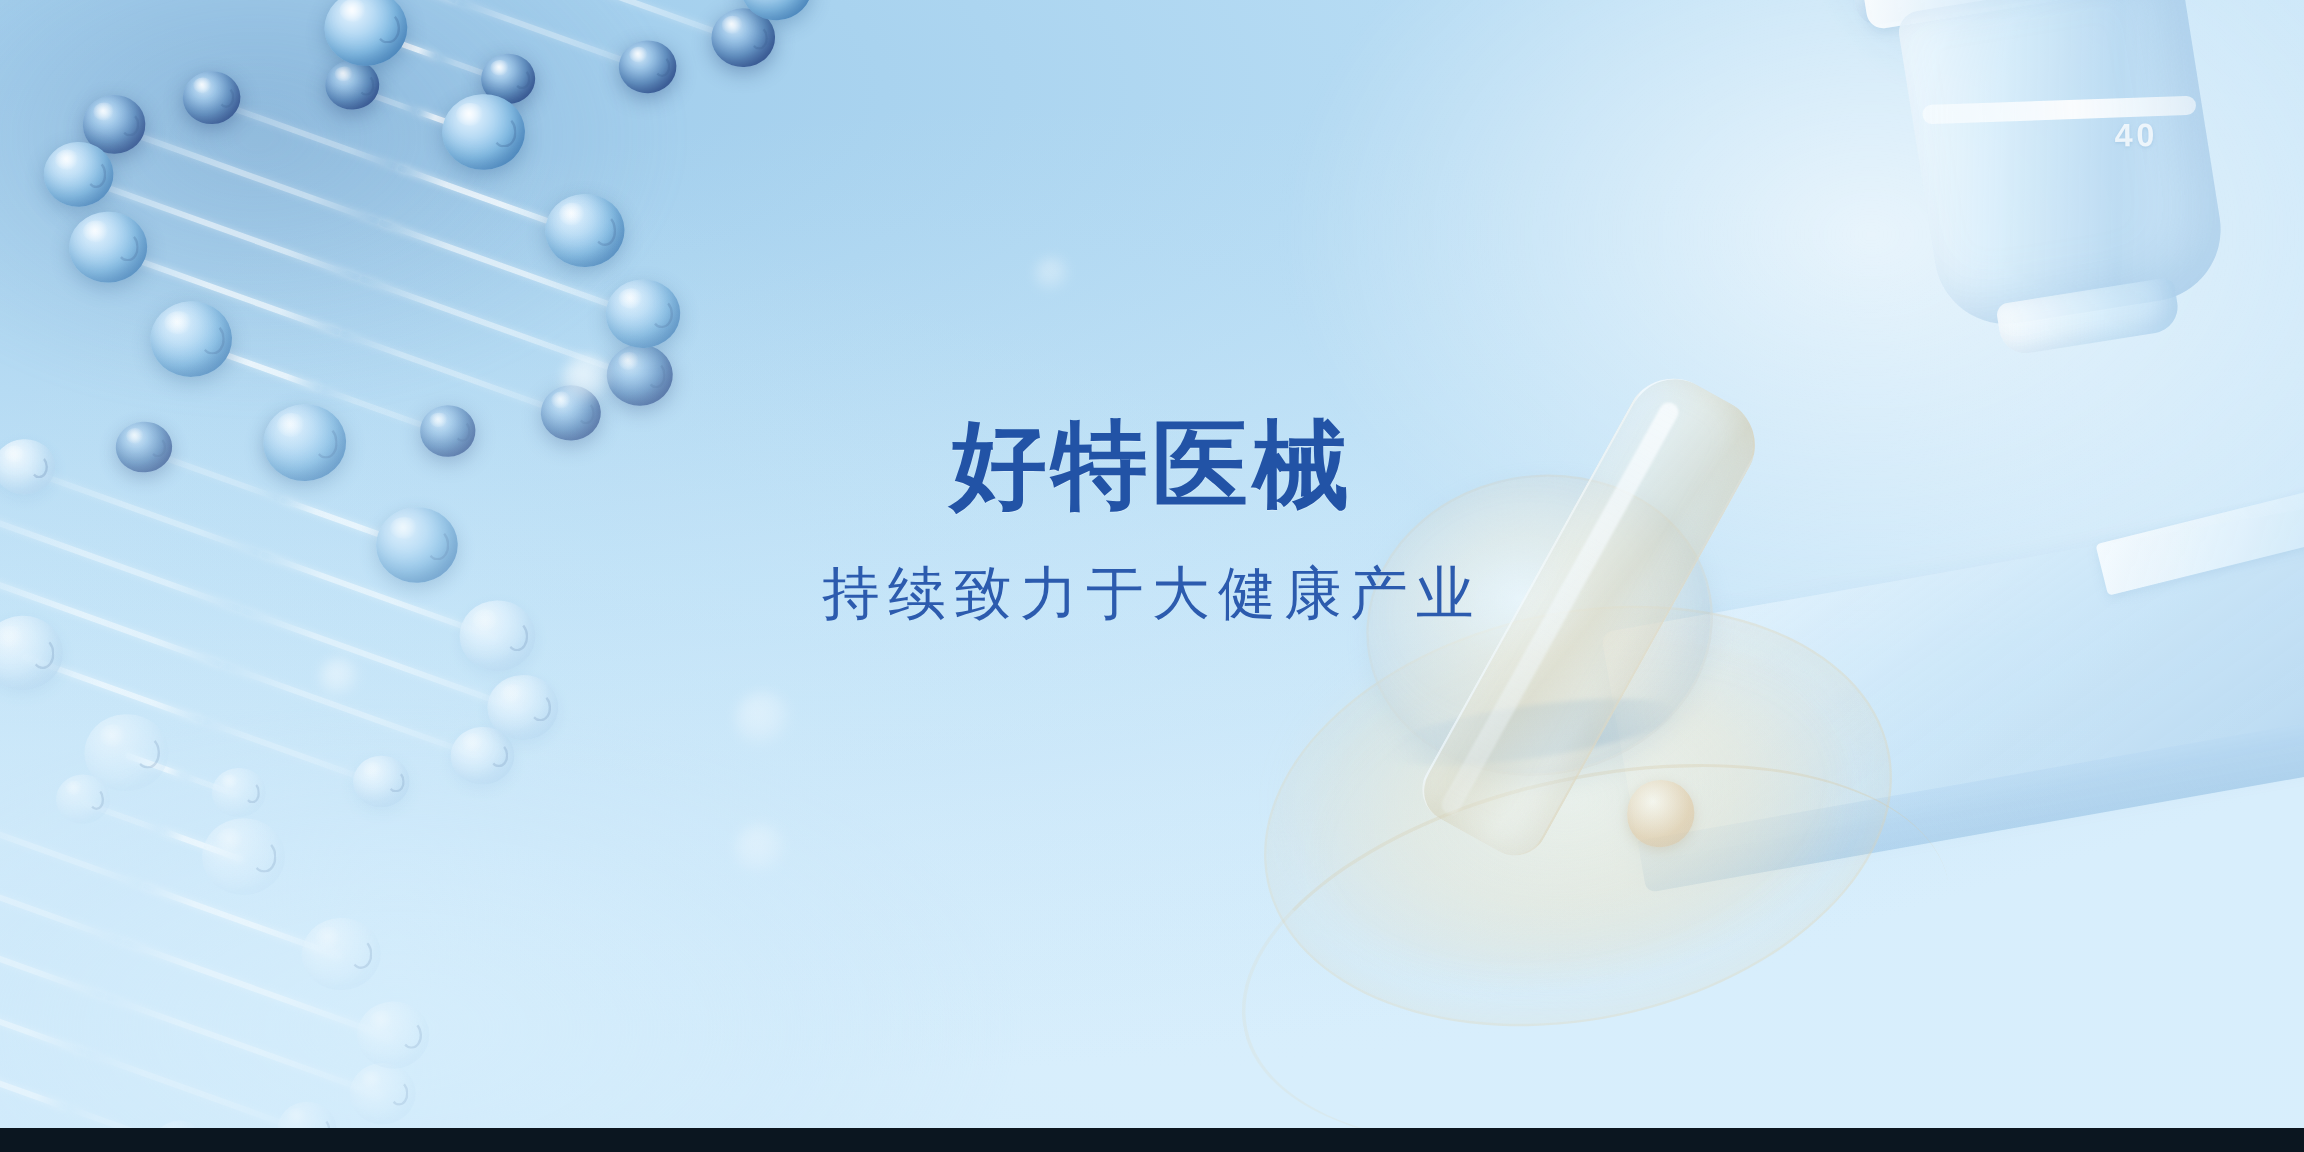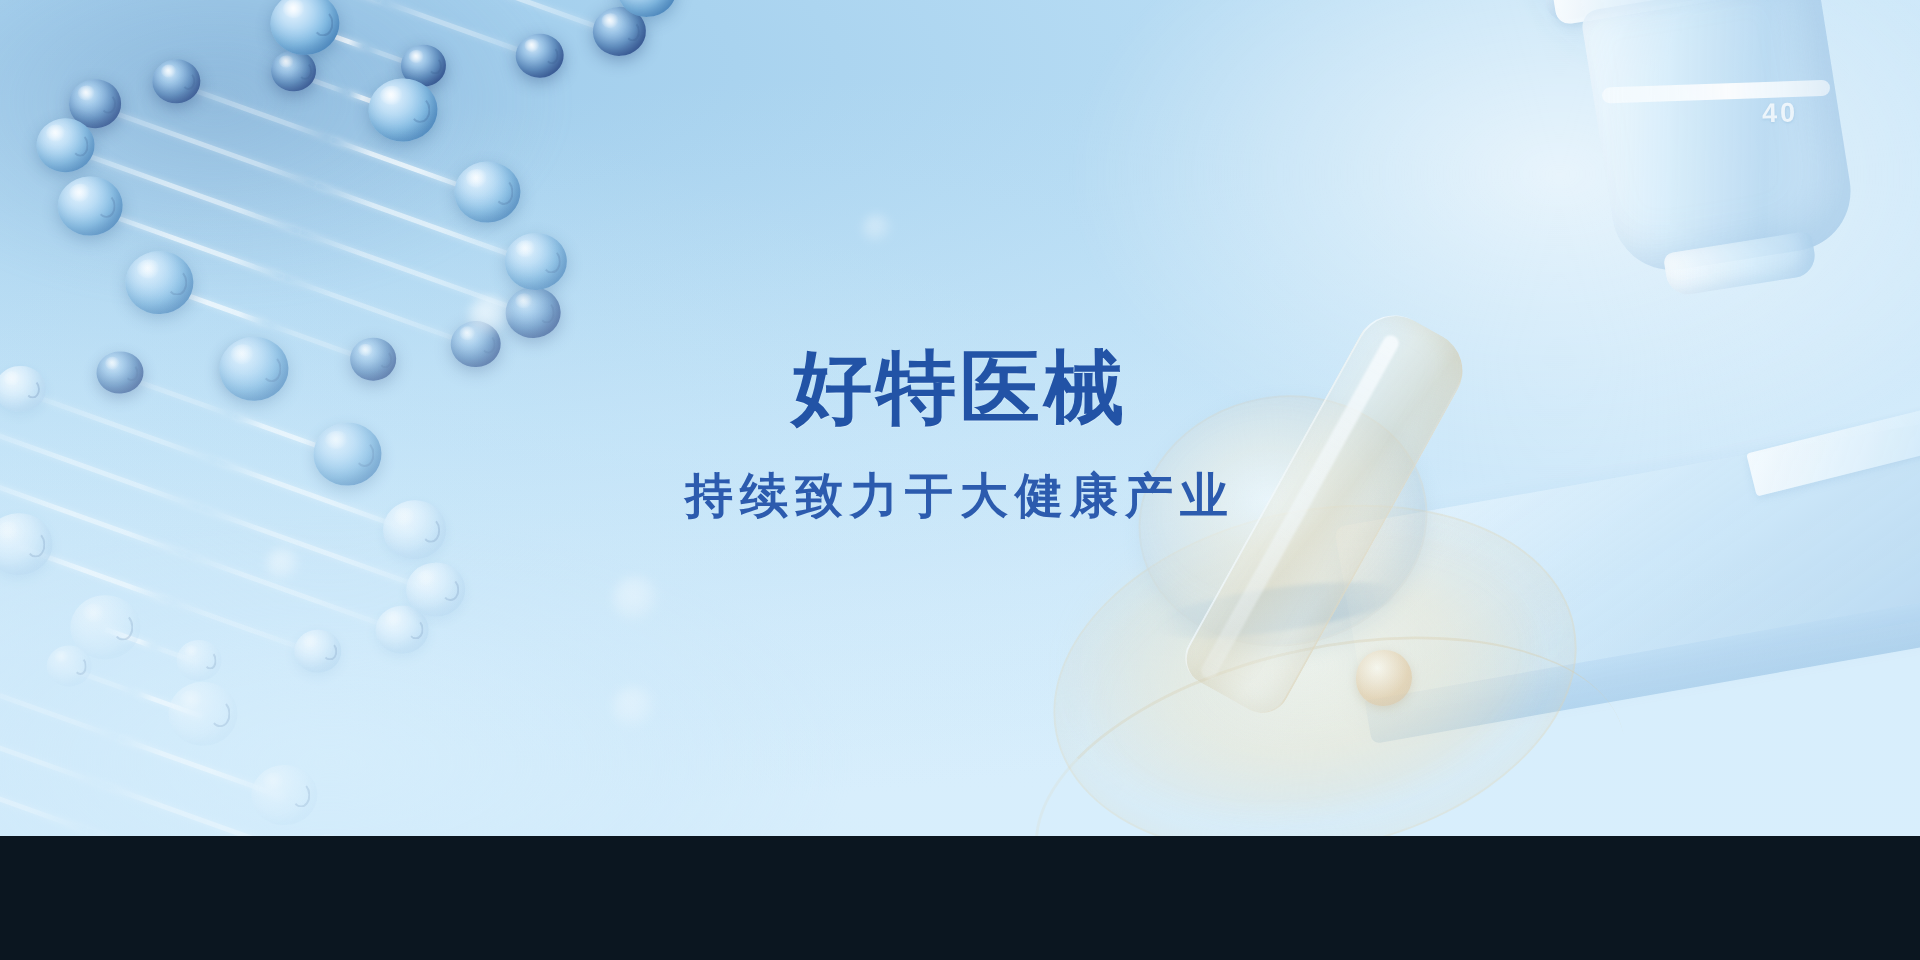--- a/index.html
+++ b/index.html
@@ -2,21 +2,21 @@
 <html lang="zh"><head>
 <meta charset="utf-8">
 <title>好特医械</title>
 <style>
   html,body{margin:0;padding:0;background:#0b1620;}
   *{box-sizing:border-box;}
 
   #banner{
     position:relative;
     width:1920px;
-    height:836px;
+    height:940px;
     overflow:hidden;
     font-family:"Liberation Sans","DejaVu Sans",sans-serif;
     background:#bfe2f6;
   }
 
   
   .bg-base{
     position:absolute; inset:0;
     background:
       radial-gradient(120% 90% at 12% 8%,  #9cc9ea 0%, #a9d3ef 22%, #bde0f6 52%, #cfe9fa 78%, #d8eefc 100%),
@@ -240,21 +240,21 @@
     line-height:1;
     font-weight:700;
     color:#2253a6;
     letter-spacing:4px;
     margin:0 0 44px 0;
     text-shadow:0 1px 0 rgba(255,255,255,.25);
   }
   .sub-a{
     font-size:48px;
     line-height:1;
-    font-weight:700;
+    font-weight:400;
     color:#2c5bae;
     letter-spacing:7px;
     margin:0 0 40px 0;
   }
   .sub-b{
     font-size:52px;
     line-height:1;
     font-weight:700;
     color:#22539f;
     letter-spacing:6px;

